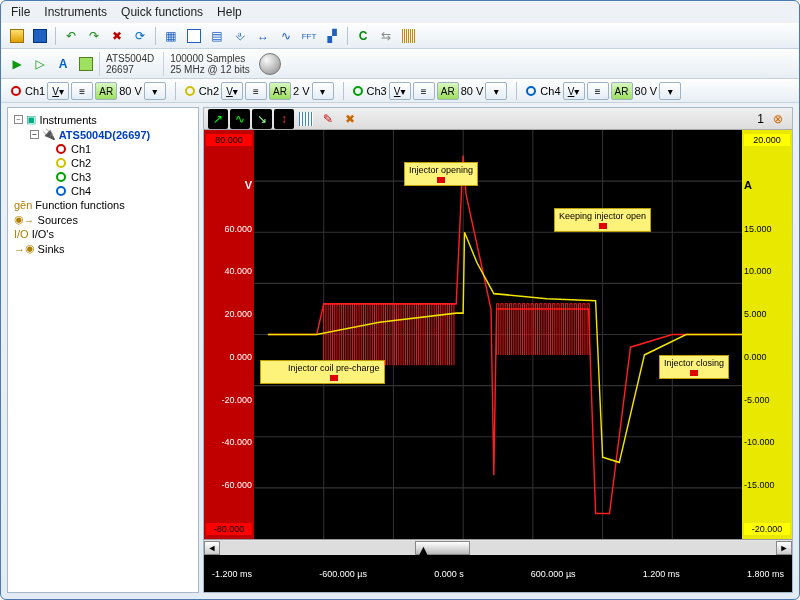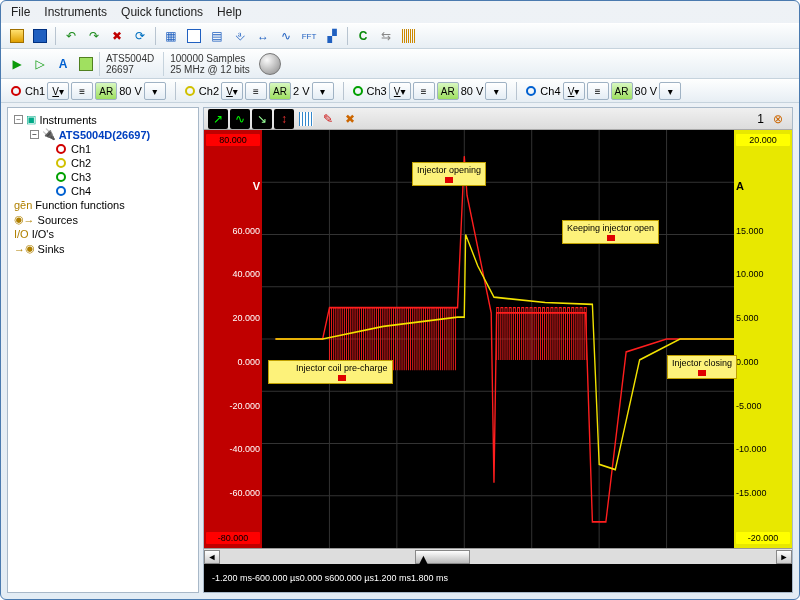--- a/index.html
+++ b/index.html
@@ -29,36 +29,36 @@
   .tree { width: 192px; background: #fff; border: 1px solid #a8b8c8; font-size: 11px; padding: 4px 2px; overflow: hidden; }
   .tree .node { display: flex; align-items: center; gap: 3px; padding: 1px 0 1px 4px; white-space: nowrap; }
   .tree .node.ind1 { padding-left: 20px; }
   .tree .node.ind2 { padding-left: 46px; }
   .tree .sel { color: #0040c0; font-weight: bold; }
   .exp { width: 9px; height: 9px; border: 1px solid #888; font-size: 8px; line-height: 7px; text-align: center; color: #555; }
   .scope { flex: 1; background: #fff; border: 1px solid #a8b8c8; display: flex; flex-direction: column; position: relative; overflow: hidden; }
   .scope-toolbar { height: 22px; background: linear-gradient(#f0f0f0,#dcdcdc); border-bottom: 1px solid #aaa; display: flex; align-items: center; padding: 0 4px; gap: 2px; }
   .scope-toolbar .right { margin-left: auto; display: flex; align-items: center; gap: 4px; font-size: 12px; }
   .scope-body { flex: 1; display: flex; background: #000; position: relative; }
-  .yaxis { width: 58px; display: flex; flex-direction: column; justify-content: space-between; padding: 4px 2px; font-size: 9px; color: #fff; }
+  .yaxis { width: 50px; display: flex; flex-direction: column; justify-content: space-between; padding: 4px 2px; font-size: 9px; color: #fff; }
   .yaxis.left { background: #c00000; align-items: flex-end; }
   .yaxis.right { background: #e8e800; color: #000; align-items: flex-start; }
   .yaxis .unit { font-weight: bold; font-size: 11px; }
   .yaxis .top, .yaxis .bot { background: rgba(0,0,0,0.45); padding: 1px 2px; border-radius: 1px; min-width: 100%; text-align: center; }
   .yaxis.left .top, .yaxis.left .bot { background: #ff0000; color:#000; }
   .yaxis.right .top, .yaxis.right .bot { background: #ffff00; color:#000; }
   .plot { flex: 1; position: relative; background: #000; }
   .grid line { stroke: #333; stroke-width: 1; }
   .note { position: absolute; background: #fdf27a; border: 1px solid #c0a000; font-size: 9px; padding: 2px 4px; color: #000; white-space: nowrap; }
   .note .mk { display: block; width: 8px; height: 6px; background: #e00000; margin: 2px auto 0; }
   .hscroll { height: 16px; background: #e4e4e4; border-top: 1px solid #999; display: flex; align-items: center; }
   .hscroll .arrow { width: 16px; height: 14px; background: linear-gradient(#fff,#ccc); border: 1px solid #888; text-align: center; font-size: 9px; line-height: 12px; }
   .hscroll .track { flex: 1; background: #ddd; height: 14px; position: relative; }
   .hscroll .thumb { position: absolute; left: 35%; width: 10%; height: 100%; background: linear-gradient(#fff,#bbb); border: 1px solid #888; }
-  .xaxis { height: 28px; background: #000; color: #fff; font-size: 9px; display: flex; align-items: center; padding: 0 8px; }
+  .xaxis { height: 37px; background: #000; color: #fff; font-size: 9px; display: flex; align-items: center; justify-content: space-between; padding: 0 8px; }
   .ytick { font-size: 9px; }
 </style>
 </head>
 <body>
 
 <div class="window">
 
 
   <div class="menubar">
     <span>File</span>
@@ -264,21 +264,21 @@
               </g>
               <path d="M13.7 170.0 L61.7 170.0 L68.6 144.5 L198.9 144.5 L205.7 21.3 L208.5 53.1 L233.1 148.8 L235.9 286.9 L238.6 148.8 L329.1 148.8 L336.0 318.8 L349.7 318.8 L370.3 180.6 L411.4 170.0 L480.0 170.0 " stroke="#ff1e1e" fill="none" stroke-width="1.4"></path>
               <path d="M68.57142857142857 195.5 L68.57142857142857 144.50000000000003 L70.74285714285715 144.50000000000003 L70.74285714285715 195.5 M72.91428571428571 195.5 L72.91428571428571 144.50000000000003 L75.08571428571427 144.50000000000003 L75.08571428571427 195.5 M77.25714285714287 195.5 L77.25714285714287 144.50000000000003 L79.42857142857143 144.50000000000003 L79.42857142857143 195.5 M81.6 195.5 L81.6 144.50000000000003 L83.77142857142857 144.50000000000003 L83.77142857142857 195.5 M85.94285714285715 195.5 L85.94285714285715 144.50000000000003 L88.1142857142857 144.50000000000003 L88.1142857142857 195.5 M90.28571428571428 195.5 L90.28571428571428 144.50000000000003 L92.45714285714287 144.50000000000003 L92.45714285714287 195.5 M94.62857142857142 195.5 L94.62857142857142 144.50000000000003 L96.8 144.50000000000003 L96.8 195.5 M98.97142857142858 195.5 L98.97142857142858 144.50000000000003 L101.14285714285714 144.50000000000003 L101.14285714285714 195.5 M103.31428571428572 195.5 L103.31428571428572 144.50000000000003 L105.4857142857143 144.50000000000003 L105.4857142857143 195.5 M107.65714285714284 195.5 L107.65714285714284 144.50000000000003 L109.82857142857142 144.50000000000003 L109.82857142857142 195.5 M112 195.5 L112 144.50000000000003 L114.17142857142856 144.50000000000003 L114.17142857142856 195.5 M116.34285714285714 195.5 L116.34285714285714 144.50000000000003 L118.51428571428572 144.50000000000003 L118.51428571428572 195.5 M120.68571428571427 195.5 L120.68571428571427 144.50000000000003 L122.85714285714285 144.50000000000003 L122.85714285714285 195.5 M125.02857142857142 195.5 L125.02857142857142 144.50000000000003 L127.2 144.50000000000003 L127.2 195.5 M129.3714285714286 195.5 L129.3714285714286 144.50000000000003 L131.54285714285714 144.50000000000003 L131.54285714285714 195.5 M133.71428571428572 195.5 L133.71428571428572 144.50000000000003 L135.8857142857143 144.50000000000003 L135.8857142857143 195.5 M138.05714285714285 195.5 L138.05714285714285 144.50000000000003 L140.22857142857143 144.50000000000003 L140.22857142857143 195.5 M142.4 195.5 L142.4 144.50000000000003 L144.57142857142856 144.50000000000003 L144.57142857142856 195.5 M146.7428571428571 195.5 L146.7428571428571 144.50000000000003 L148.9142857142857 144.50000000000003 L148.9142857142857 195.5 M151.0857142857143 195.5 L151.0857142857143 144.50000000000003 L153.25714285714287 144.50000000000003 L153.25714285714287 195.5 M155.42857142857144 195.5 L155.42857142857144 144.50000000000003 L157.59999999999997 144.50000000000003 L157.59999999999997 195.5 M159.77142857142857 195.5 L159.77142857142857 144.50000000000003 L161.94285714285715 144.50000000000003 L161.94285714285715 195.5 M164.11428571428573 195.5 L164.11428571428573 144.50000000000003 L166.28571428571428 144.50000000000003 L166.28571428571428 195.5 M168.45714285714286 195.5 L168.45714285714286 144.50000000000003 L170.6285714285714 144.50000000000003 L170.6285714285714 195.5 M172.79999999999995 195.5 L172.79999999999995 144.50000000000003 L174.97142857142856 144.50000000000003 L174.97142857142856 195.5 M177.14285714285714 195.5 L177.14285714285714 144.50000000000003 L179.31428571428572 144.50000000000003 L179.31428571428572 195.5 M181.4857142857143 195.5 L181.4857142857143 144.50000000000003 L183.65714285714284 144.50000000000003 L183.65714285714284 195.5 M185.82857142857142 195.5 L185.82857142857142 144.50000000000003 L188 144.50000000000003 L188 195.5 M190.17142857142858 195.5 L190.17142857142858 144.50000000000003 L192.34285714285713 144.50000000000003 L192.34285714285713 195.5 M194.5142857142857 195.5 L194.5142857142857 144.50000000000003 L196.68571428571425 144.50000000000003 L196.68571428571425 195.5 " stroke="#ff1e1e" fill="none" stroke-width="0.9"></path>
               <path d="M238.62857142857143 187 L238.62857142857143 144.50000000000003 L240.74805194805194 144.50000000000003 L240.74805194805194 187 M242.86753246753247 187 L242.86753246753247 144.50000000000003 L244.98701298701297 144.50000000000003 L244.98701298701297 187 M247.1064935064935 187 L247.1064935064935 144.50000000000003 L249.22597402597404 144.50000000000003 L249.22597402597404 187 M251.34545454545457 187 L251.34545454545457 144.50000000000003 L253.46493506493505 144.50000000000003 L253.46493506493505 187 M255.5844155844156 187 L255.5844155844156 144.50000000000003 L257.7038961038961 144.50000000000003 L257.7038961038961 187 M259.8233766233766 187 L259.8233766233766 144.50000000000003 L261.9428571428571 144.50000000000003 L261.9428571428571 187 M264.06233766233765 187 L264.06233766233765 144.50000000000003 L266.1818181818182 144.50000000000003 L266.1818181818182 187 M268.3012987012987 187 L268.3012987012987 144.50000000000003 L270.4207792207792 144.50000000000003 L270.4207792207792 187 M272.5402597402598 187 L272.5402597402598 144.50000000000003 L274.6597402597403 144.50000000000003 L274.6597402597403 187 M276.77922077922074 187 L276.77922077922074 144.50000000000003 L278.89870129870127 144.50000000000003 L278.89870129870127 187 M281.01818181818174 187 L281.01818181818174 144.50000000000003 L283.13766233766233 144.50000000000003 L283.13766233766233 187 M285.25714285714287 187 L285.25714285714287 144.50000000000003 L287.3766233766234 144.50000000000003 L287.3766233766234 187 M289.4961038961039 187 L289.4961038961039 144.50000000000003 L291.61558441558446 144.50000000000003 L291.61558441558446 187 M293.73506493506494 187 L293.73506493506494 144.50000000000003 L295.8545454545454 144.50000000000003 L295.8545454545454 187 M297.97402597402595 187 L297.97402597402595 144.50000000000003 L300.09350649350654 144.50000000000003 L300.09350649350654 187 M302.212987012987 187 L302.212987012987 144.50000000000003 L304.33246753246755 144.50000000000003 L304.33246753246755 187 M306.451948051948 187 L306.451948051948 144.50000000000003 L308.5714285714286 144.50000000000003 L308.5714285714286 187 M310.69090909090914 187 L310.69090909090914 144.50000000000003 L312.8103896103896 144.50000000000003 L312.8103896103896 187 M314.9298701298701 187 L314.9298701298701 144.50000000000003 L317.0493506493506 144.50000000000003 L317.0493506493506 187 M319.16883116883116 187 L319.16883116883116 144.50000000000003 L321.2883116883117 144.50000000000003 L321.2883116883117 187 M323.4077922077922 187 L323.4077922077922 144.50000000000003 L325.5272727272727 144.50000000000003 L325.5272727272727 187 M327.6467532467533 187 L327.6467532467533 144.50000000000003 L329.76623376623377 144.50000000000003 L329.76623376623377 187 " stroke="#ff1e1e" fill="none" stroke-width="0.9"></path>
               <path d="M13.7 170.0 L61.7 170.0 L123.4 159.8 L198.9 152.2 L205.7 152.2 L207.1 85.0 L219.4 110.5 L235.9 136.0 L288.0 140.3 L336.0 141.9 L342.9 272.0 L359.3 276.3 L384.0 187.0 L425.1 170.0 L480.0 170.0 " stroke="#f2e200" fill="none" stroke-width="1.4"></path>
             </svg>
           <div class="note" style="left:6px; top:230px;padding-left:27px;"><span>Injector coil
 pre-charge</span><span class="mk"></span></div>
           <div class="note" style="left:150px; top:32px;"><span>Injector
 opening</span><span class="mk"></span></div>
-          <div class="note" style="left:300px; top:78px;margin-top:12px;"><span>Keeping
+          <div class="note" style="left:300px; top:78px;"><span>Keeping
 injector open</span><span class="mk"></span></div>
           <div class="note" style="left:405px; top:225px;"><span>Injector
 closing</span><span class="mk"></span></div>
         </div>
 
         <div class="yaxis right">
           <div class="top">20.000</div>
           <div class="unit">A</div>
           <div class="ytick">15.000</div>
           <div class="ytick">10.000</div>

